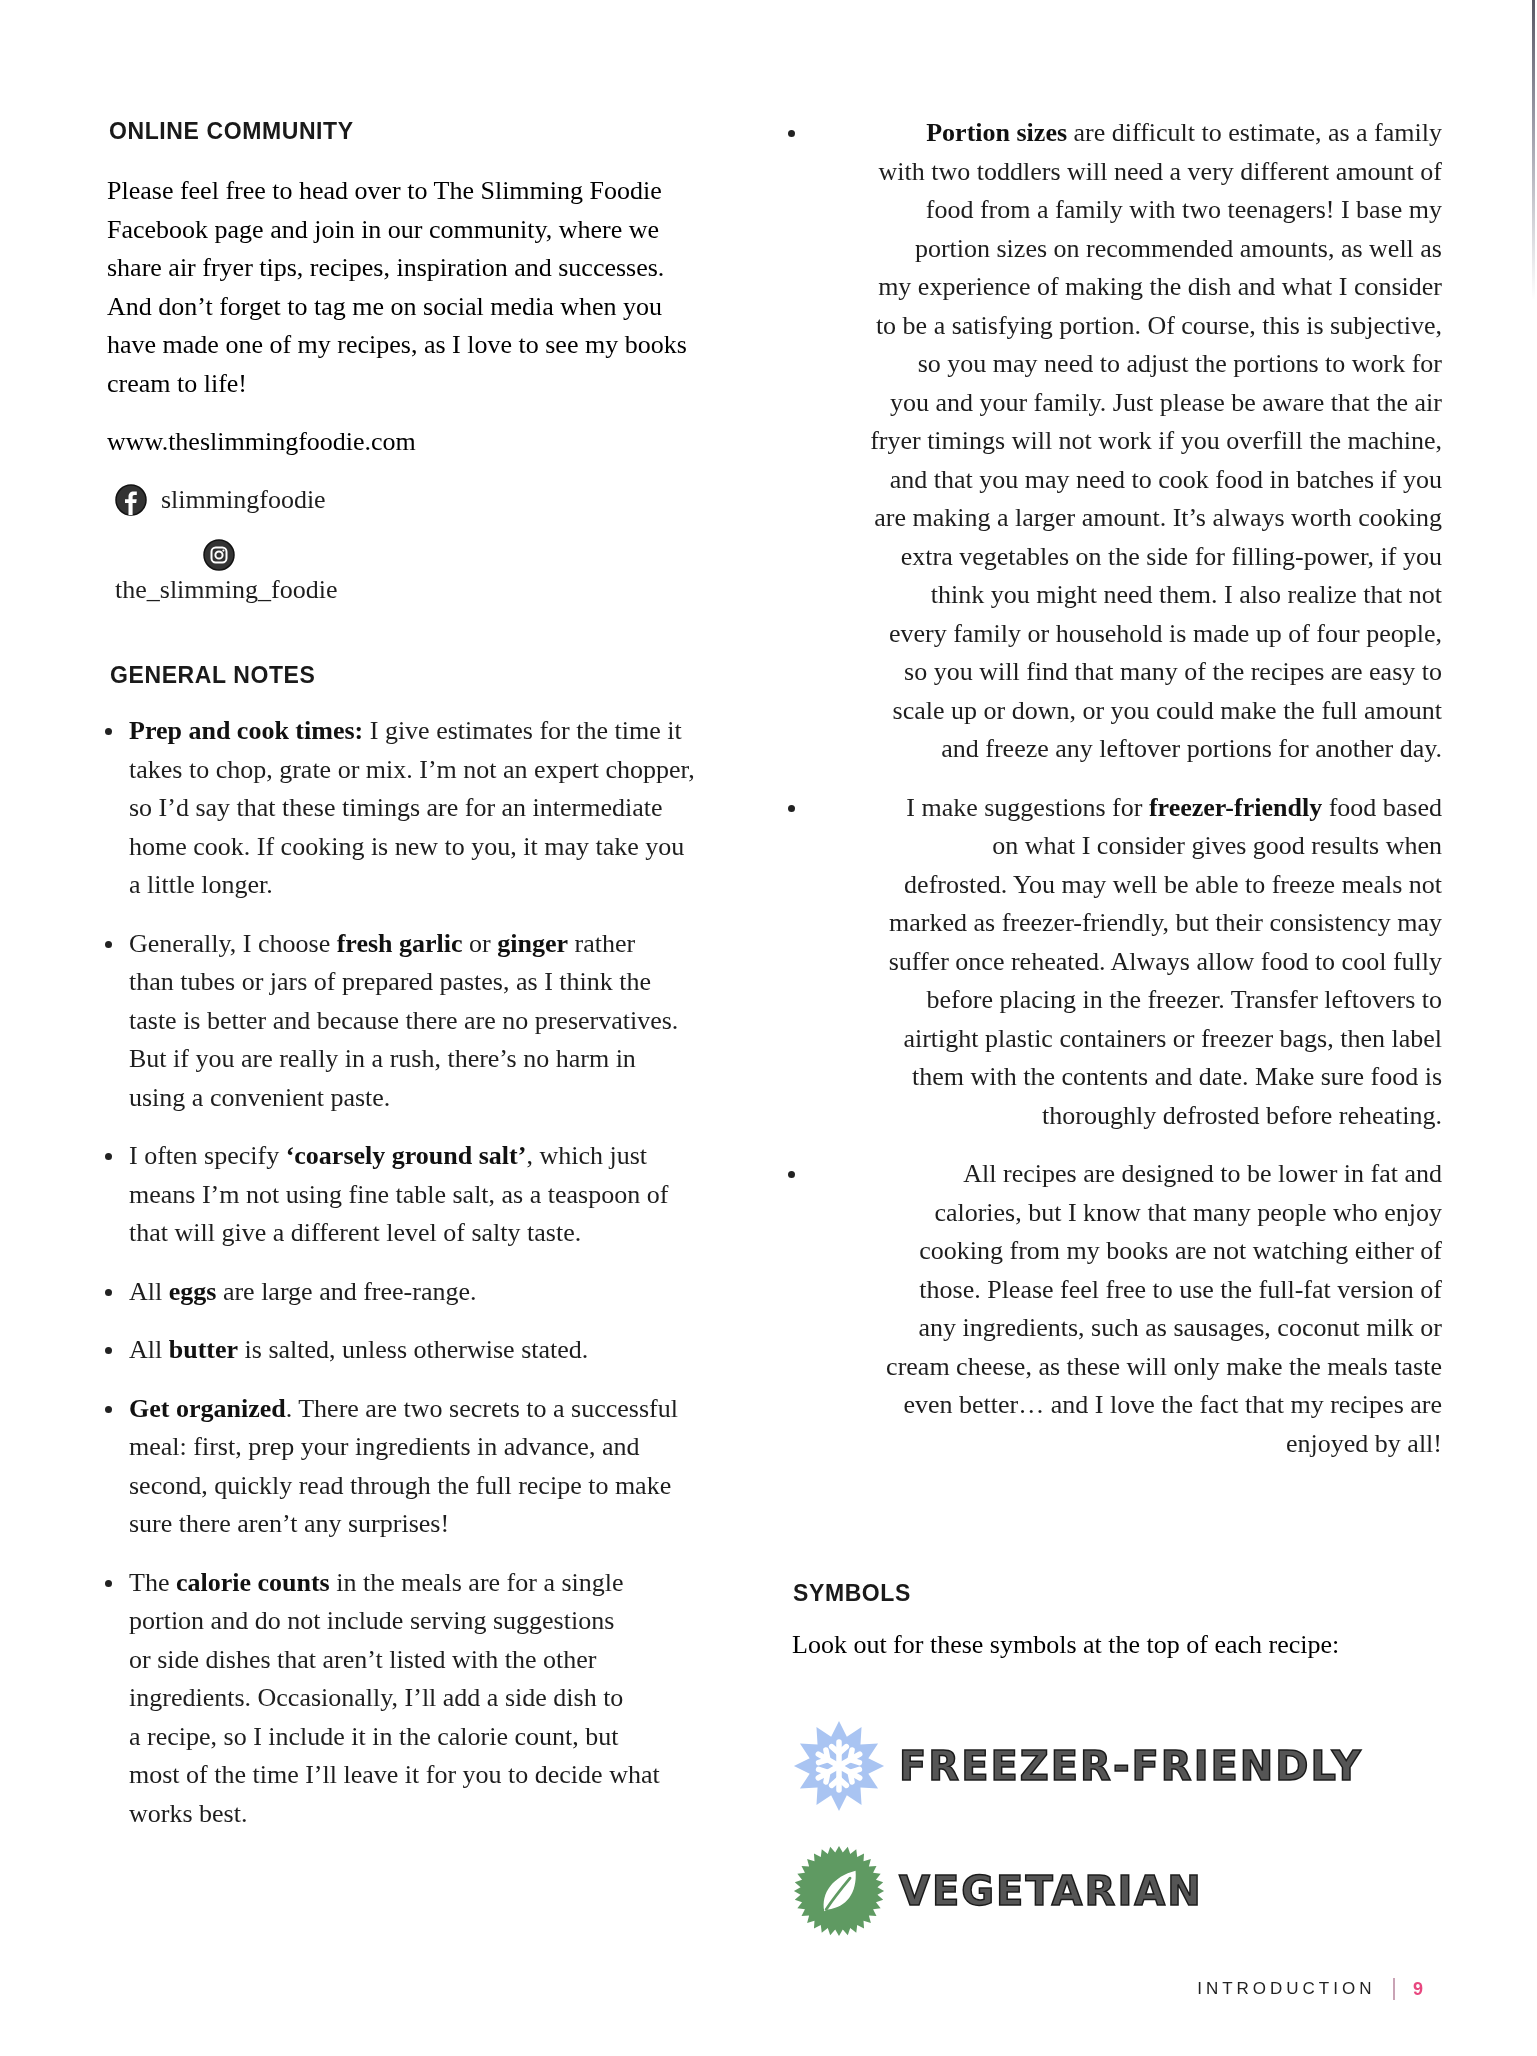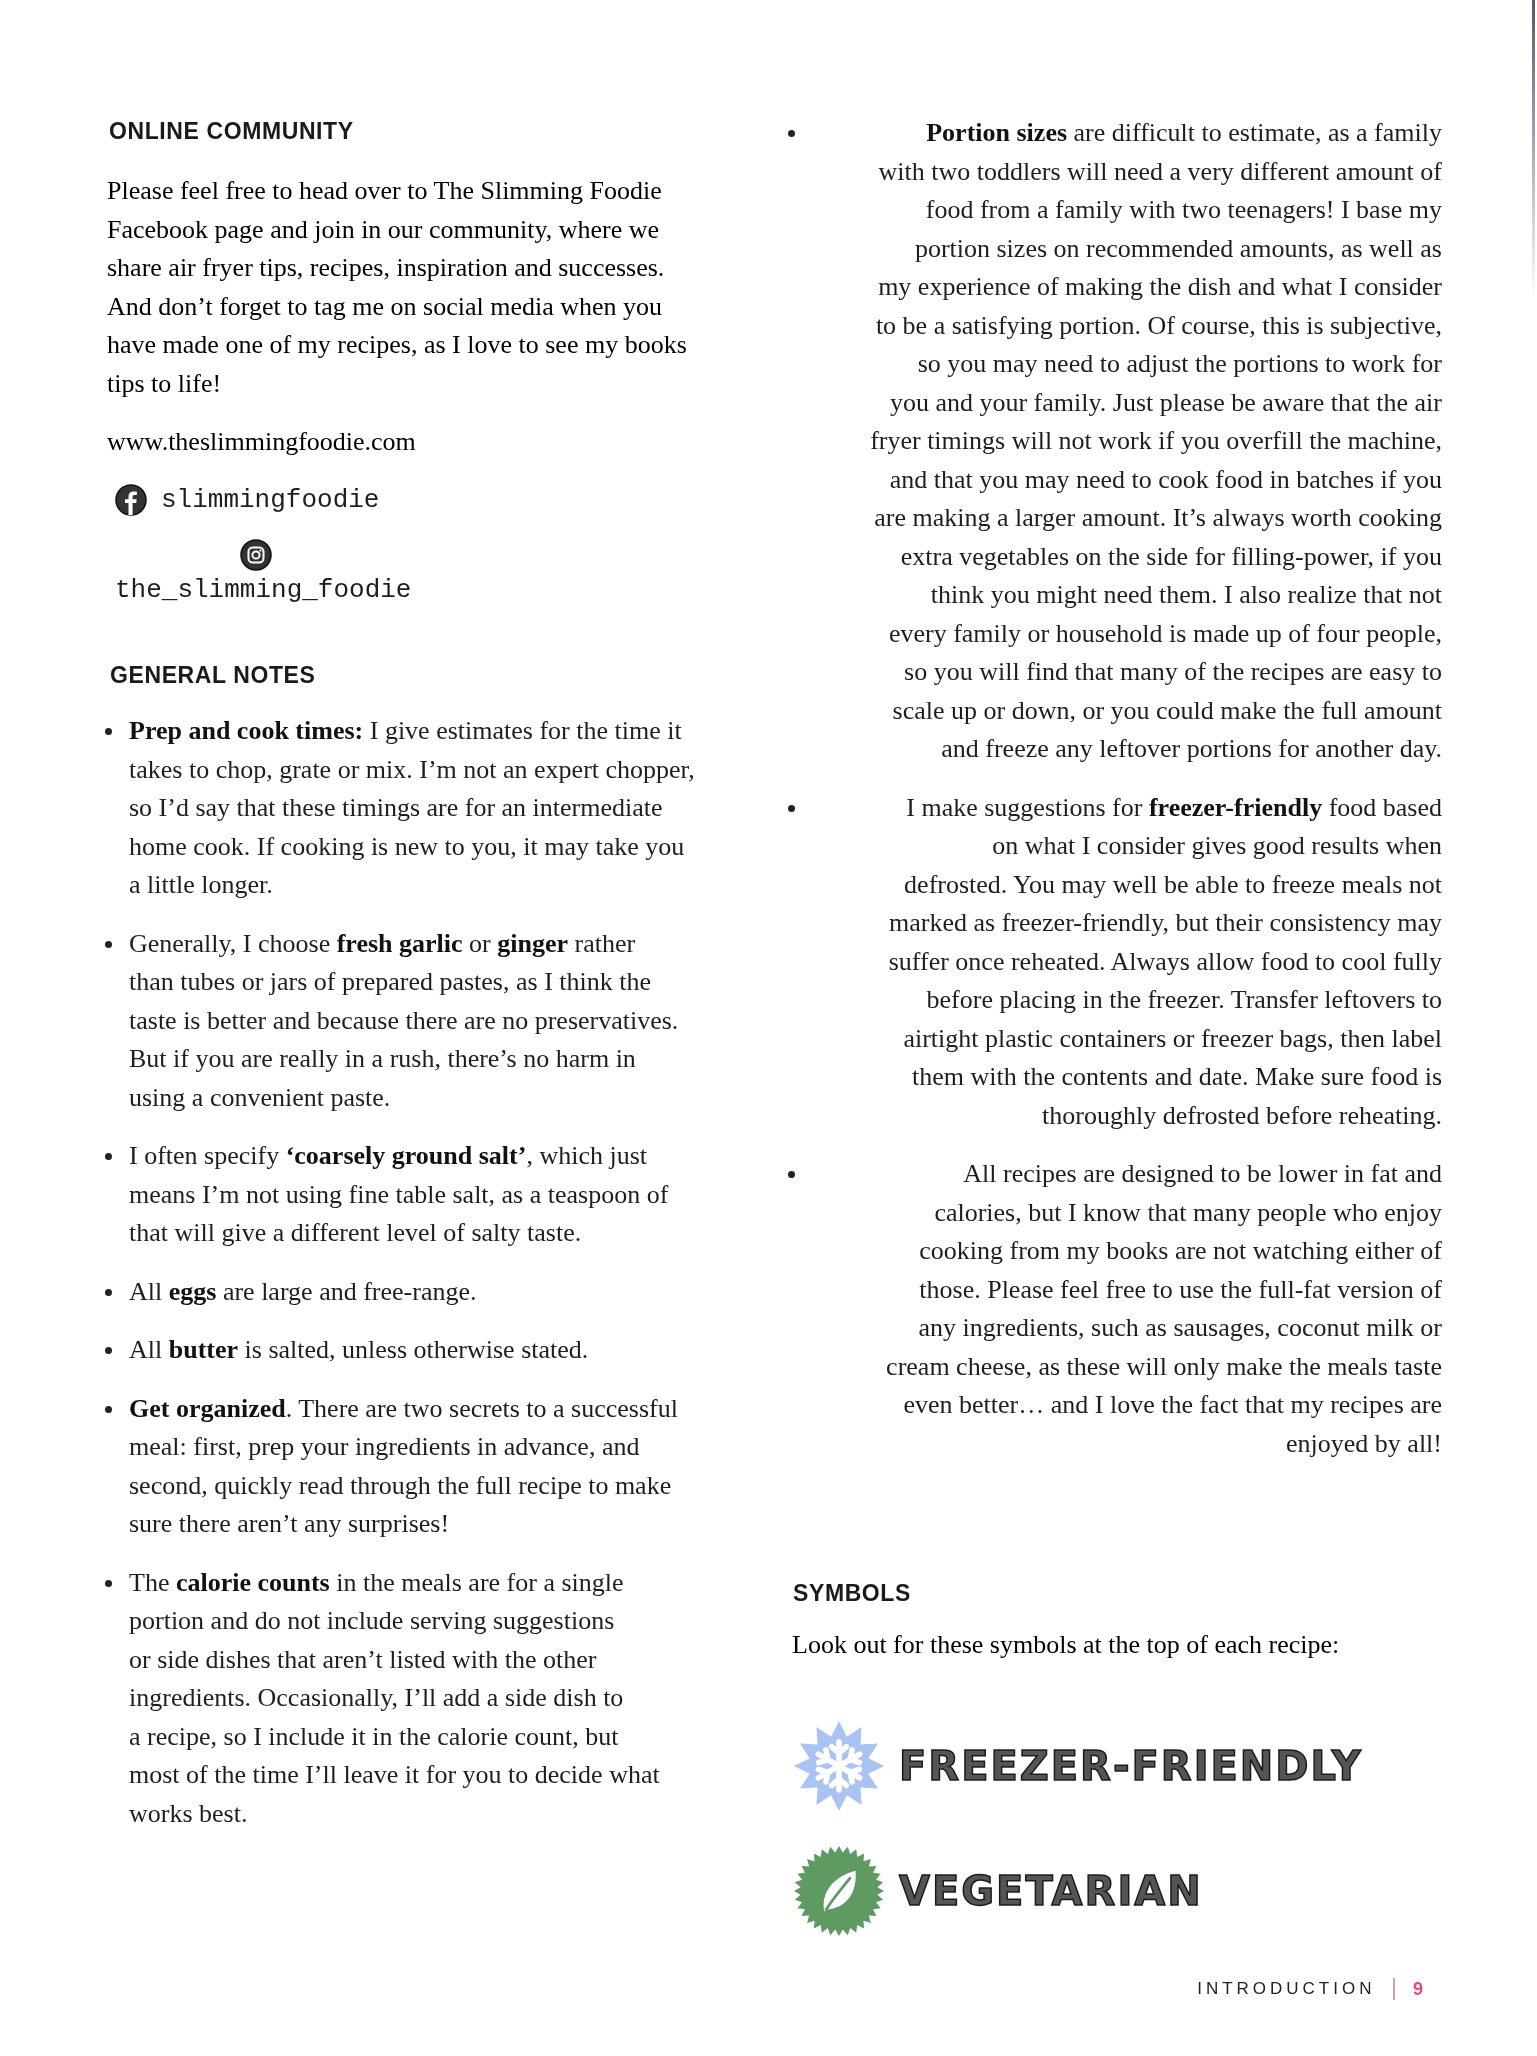--- a/index.html
+++ b/index.html
@@ -79,21 +79,20 @@
       border-radius: 50%;
       background: #222;
     }
     .social-row {
       position: absolute;
       display: flex;
       align-items: center;
       font-size: 26px;
       line-height: 38px;
       white-space: nowrap;
-      font-family: Liberation Mono, monospace;
     }
     .social-icon {
       width: 32px;
       height: 32px;
       margin-right: 14px;
       flex: 0 0 auto;
     }
     .symbol-row {
       position: absolute;
       display: flex;
@@ -149,21 +148,21 @@
 <div class="col col-left">
 
   <h2 class="section-heading" style="top:118px;left:2px;">ONLINE COMMUNITY</h2>
 
   <p class="para" style="top:172px;left:0;width:660px;">
     <span>Please feel free to head over to The Slimming Foodie</span><br>
     <span>Facebook page and join in our community, where we</span><br>
     <span>share air fryer tips, recipes, inspiration and successes.</span><br>
     <span>And don’t forget to tag me on social media when you</span><br>
     <span>have made one of my recipes, as I love to see my books</span><br>
-    <span>tips to life!</span>
+    <span>cream to life!</span>
   </p>
 
   <p class="para" style="top:423px;left:0;">www.theslimmingfoodie.com</p>
 
   <div class="social-row" style="top:481px;left:8px;">
     <svg class="social-icon" viewBox="0 0 32 32">
       <circle cx="16" cy="16" r="15" fill="#333" stroke="#111" stroke-width="1.5"></circle>
       <path d="M17.6 31 V19 H21.2 L21.7 15.2 H17.6 V12.9 C17.6 11.8 17.9 11 19.5 11 H21.8 V7.6 C21.4 7.55 20.1 7.4 18.6 7.4 C15.5 7.4 13.5 9.3 13.5 12.7 V15.2 H10 V19 H13.5 V31 Z" fill="#fff"></path>
     </svg>
     <span>slimmingfoodie</span>

